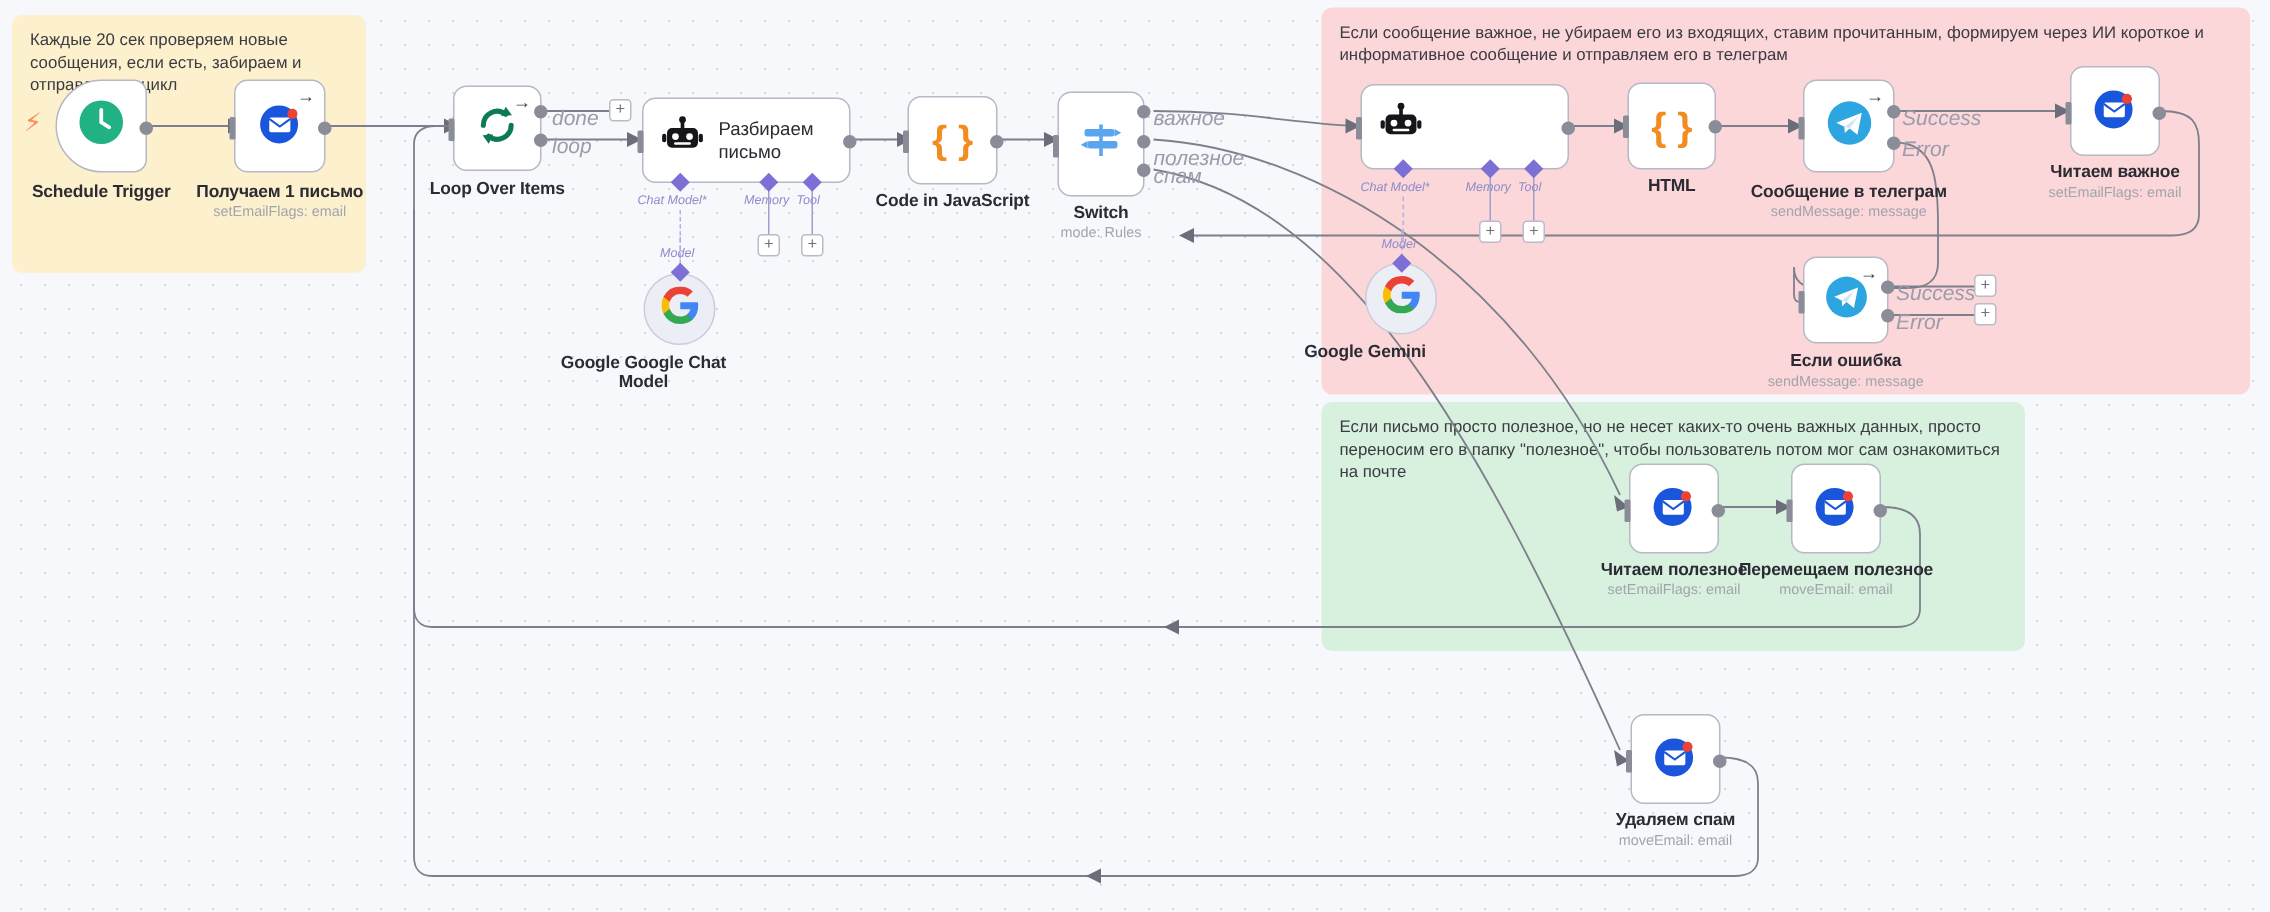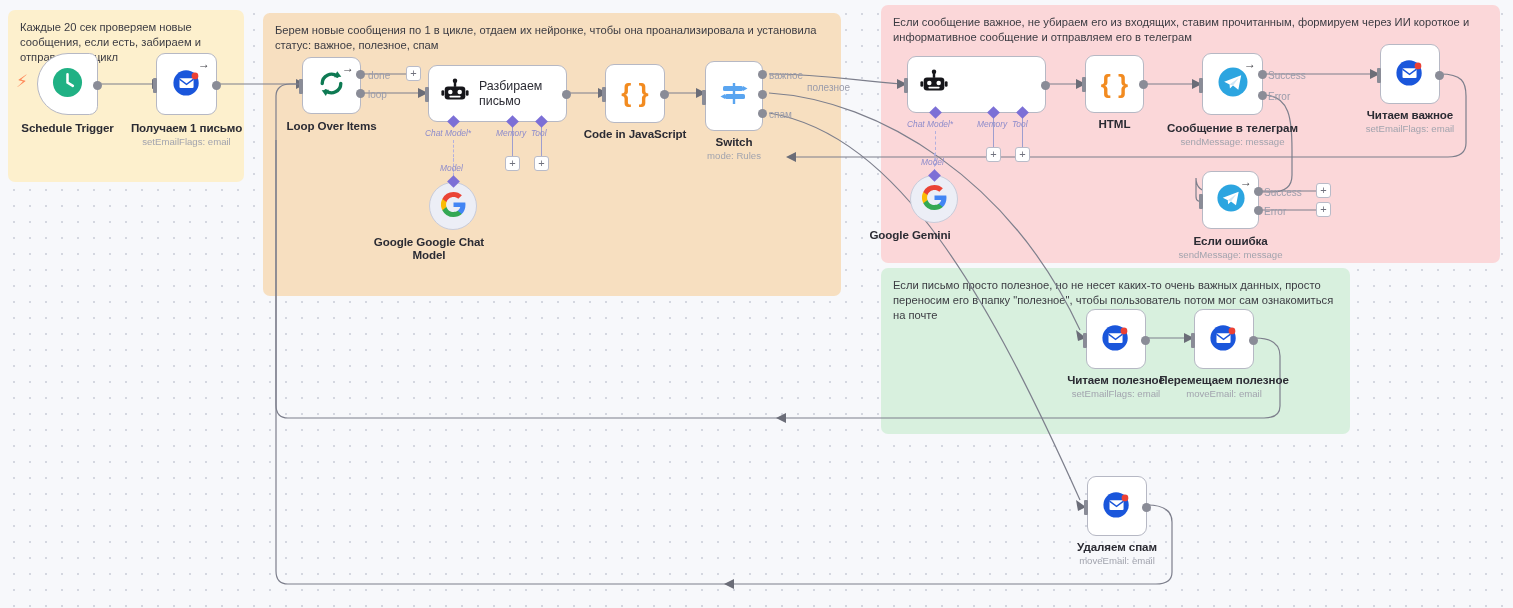--- a/index.html
+++ b/index.html
@@ -72,24 +72,25 @@
 
   
   .pin {
     position: absolute;
     width: 9px; height: 9px; border-radius: 50%;
     background: #8a8c97;
     z-index: 7;
   }
   .pin-label {
     position: absolute;
-    font-size: 10px;
+    font-size: 14px;
     color: #9a9cab;
     white-space: nowrap;
     z-index: 7;
+    font-style: italic;
   }
   .in-bar {
     position: absolute;
     width: 4px; height: 15px; background: #8a8c97; border-radius: 1px; z-index: 7;
   }
   .run-arrow {
     position: absolute;
     right: 6px; top: 4px;
     font-size: 12px; color: #3b3b42; line-height: 1;
   }
@@ -141,23 +142,20 @@
 </style>
 </head>
 <body>
 
 <div id="canvas">
 
   <div class="sticky yellow" style="left:8px; top:10px; width:236px; height:172px;">
     <span class="note-text">Каждые 20 сек проверяем новые сообщения, если есть, забираем и отправляем в цикл</span>
   </div>
 
-  <div class="sticky orange" style="left:263px; top:13px; width:578px; height:283px;">
-    <span class="note-text">Берем новые сообщения по 1 в цикле, отдаем их нейронке, чтобы она проанализировала и установила статус: важное, полезное, спам</span>
-  </div>
 
   <div class="sticky pink" style="left:881px; top:5px; width:619px; height:258px;">
     <span class="note-text">Если сообщение важное, не убираем его из входящих, ставим прочитанным, формируем через ИИ короткое и информативное сообщение и отправляем его в телеграм</span>
   </div>
 
   <div class="sticky green" style="left:881px; top:268px; width:469px; height:166px;">
     <span class="note-text">Если письмо просто полезное, но не несет каких-то очень важных данных, просто переносим его в папку "полезное", чтобы пользователь потом мог сам ознакомиться на почте</span>
   </div>
 
 
@@ -353,21 +351,21 @@
           <polygon points="7,16 2.5,18.5 7,21" fill="#5aa5f0"></polygon>
           <rect x="14.8" y="5" width="2.4" height="21" fill="#5aa5f0"></rect>
         </svg>
       </span>
       <div class="in-bar" style="left:-4px; top:28px;"></div>
       <div class="pin" style="right:-5px; top:8px;"></div>
       <div class="pin" style="right:-5px; top:28px;"></div>
       <div class="pin" style="right:-5px; top:47px;"></div>
     </div>
     <span class="pin-label" style="left:64px; top:9px;">важное</span>
-    <span class="pin-label" style="left:64px; top:21px;margin-left:38px;">полезное</span>
+    <span class="pin-label" style="left:64px; top:36px;">полезное</span>
     <span class="pin-label" style="left:64px; top:48px;">спам</span>
     <div class="node-caption" style="top:74px;">
       <div class="node-title">Switch</div>
       <div class="node-sub">mode: Rules</div>
     </div>
   </div>
 
   <div class="node" style="left:907px; top:56px;">
     <div class="node-box wide" style="width:139px; height:57px;">
       <span>

